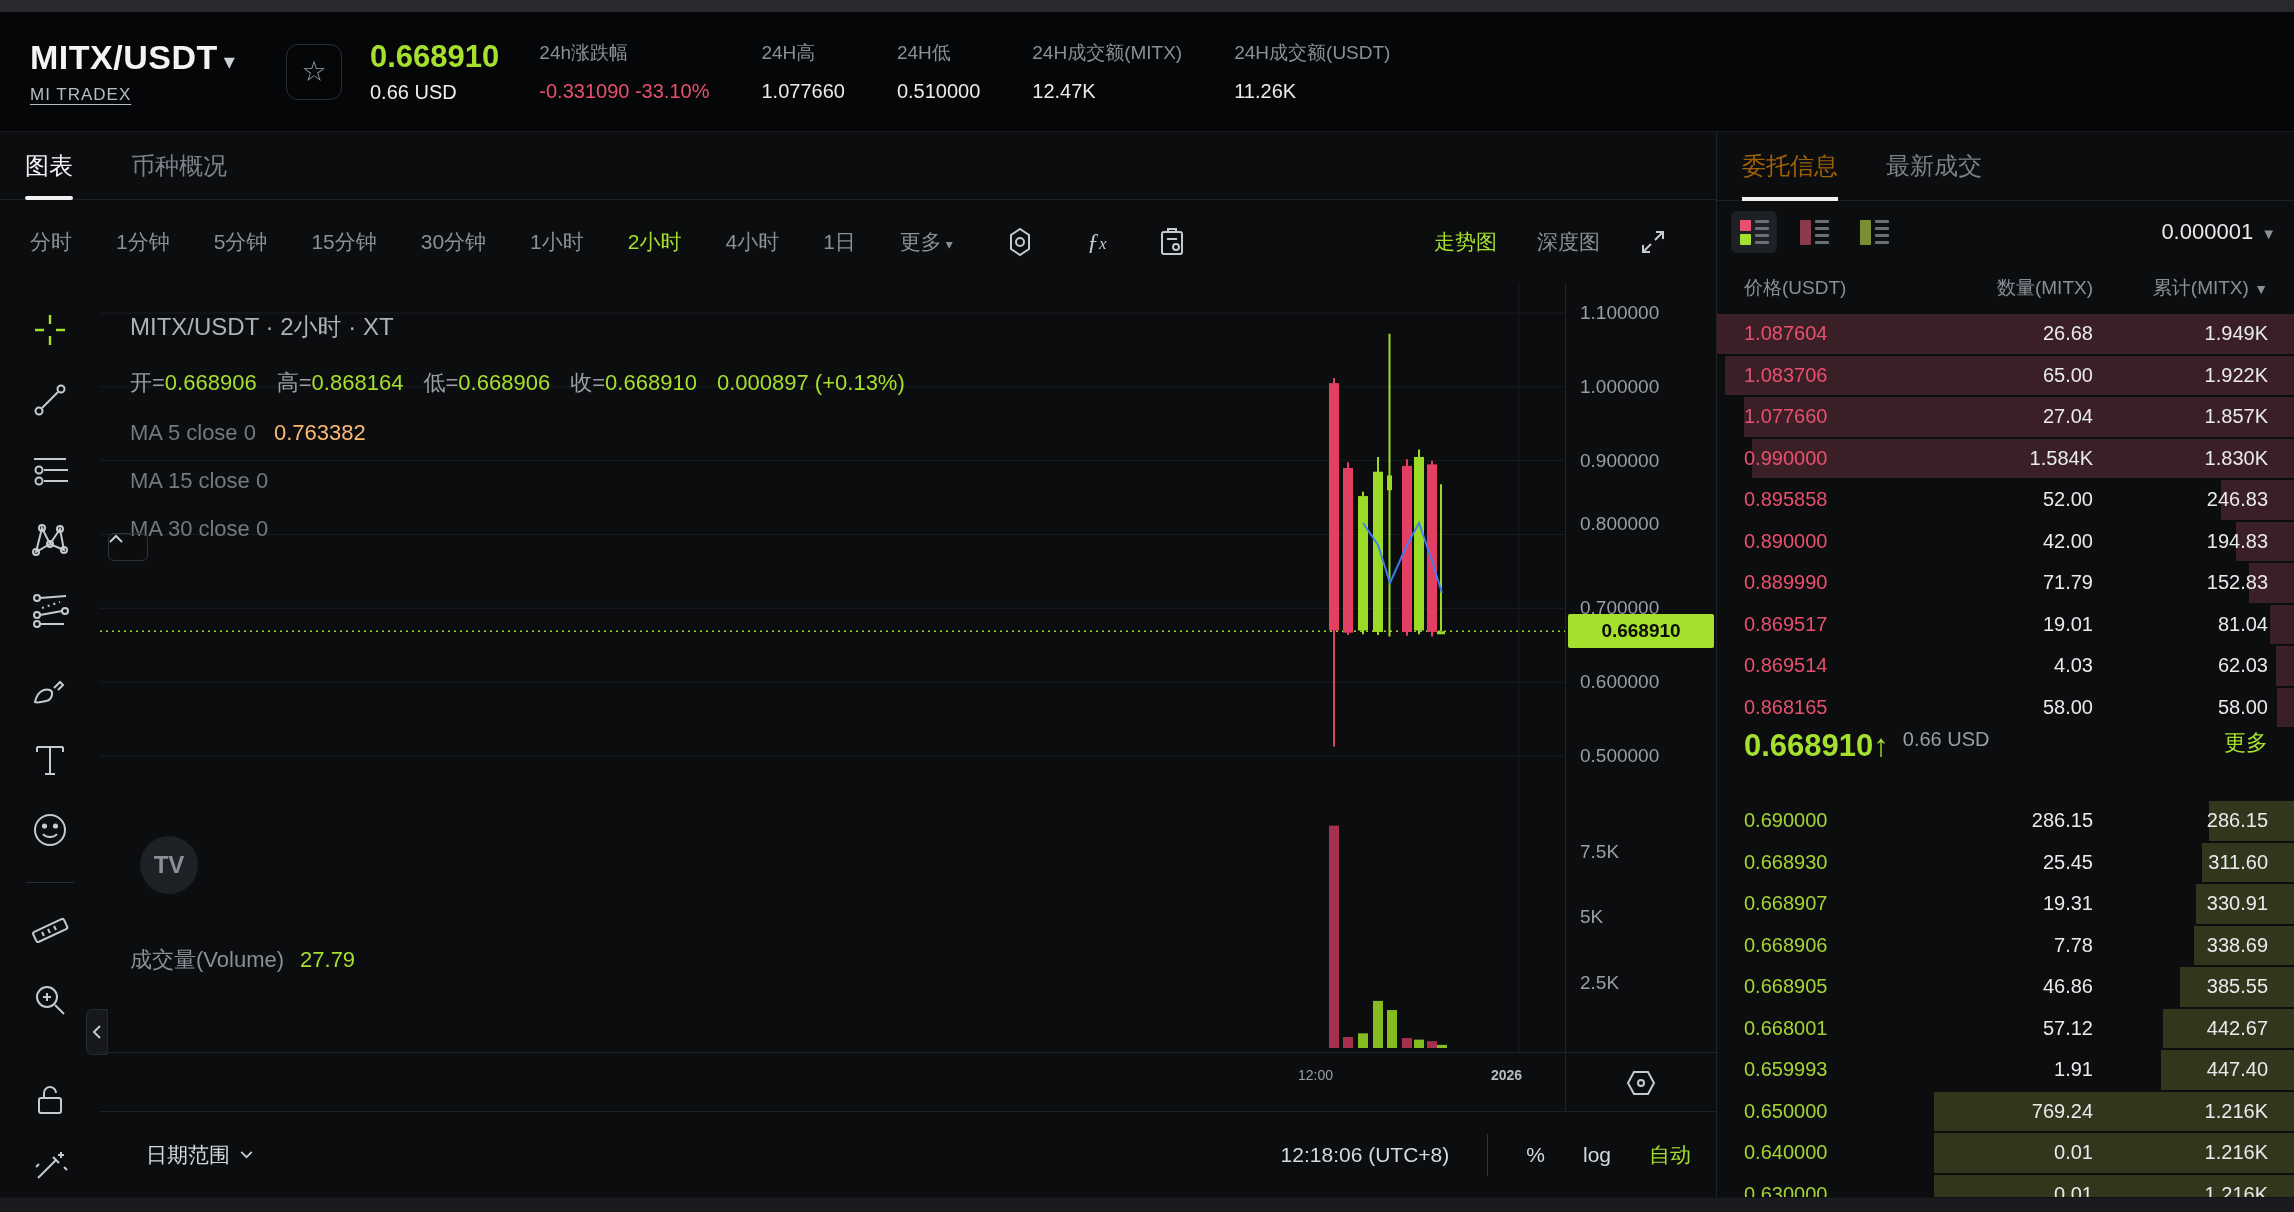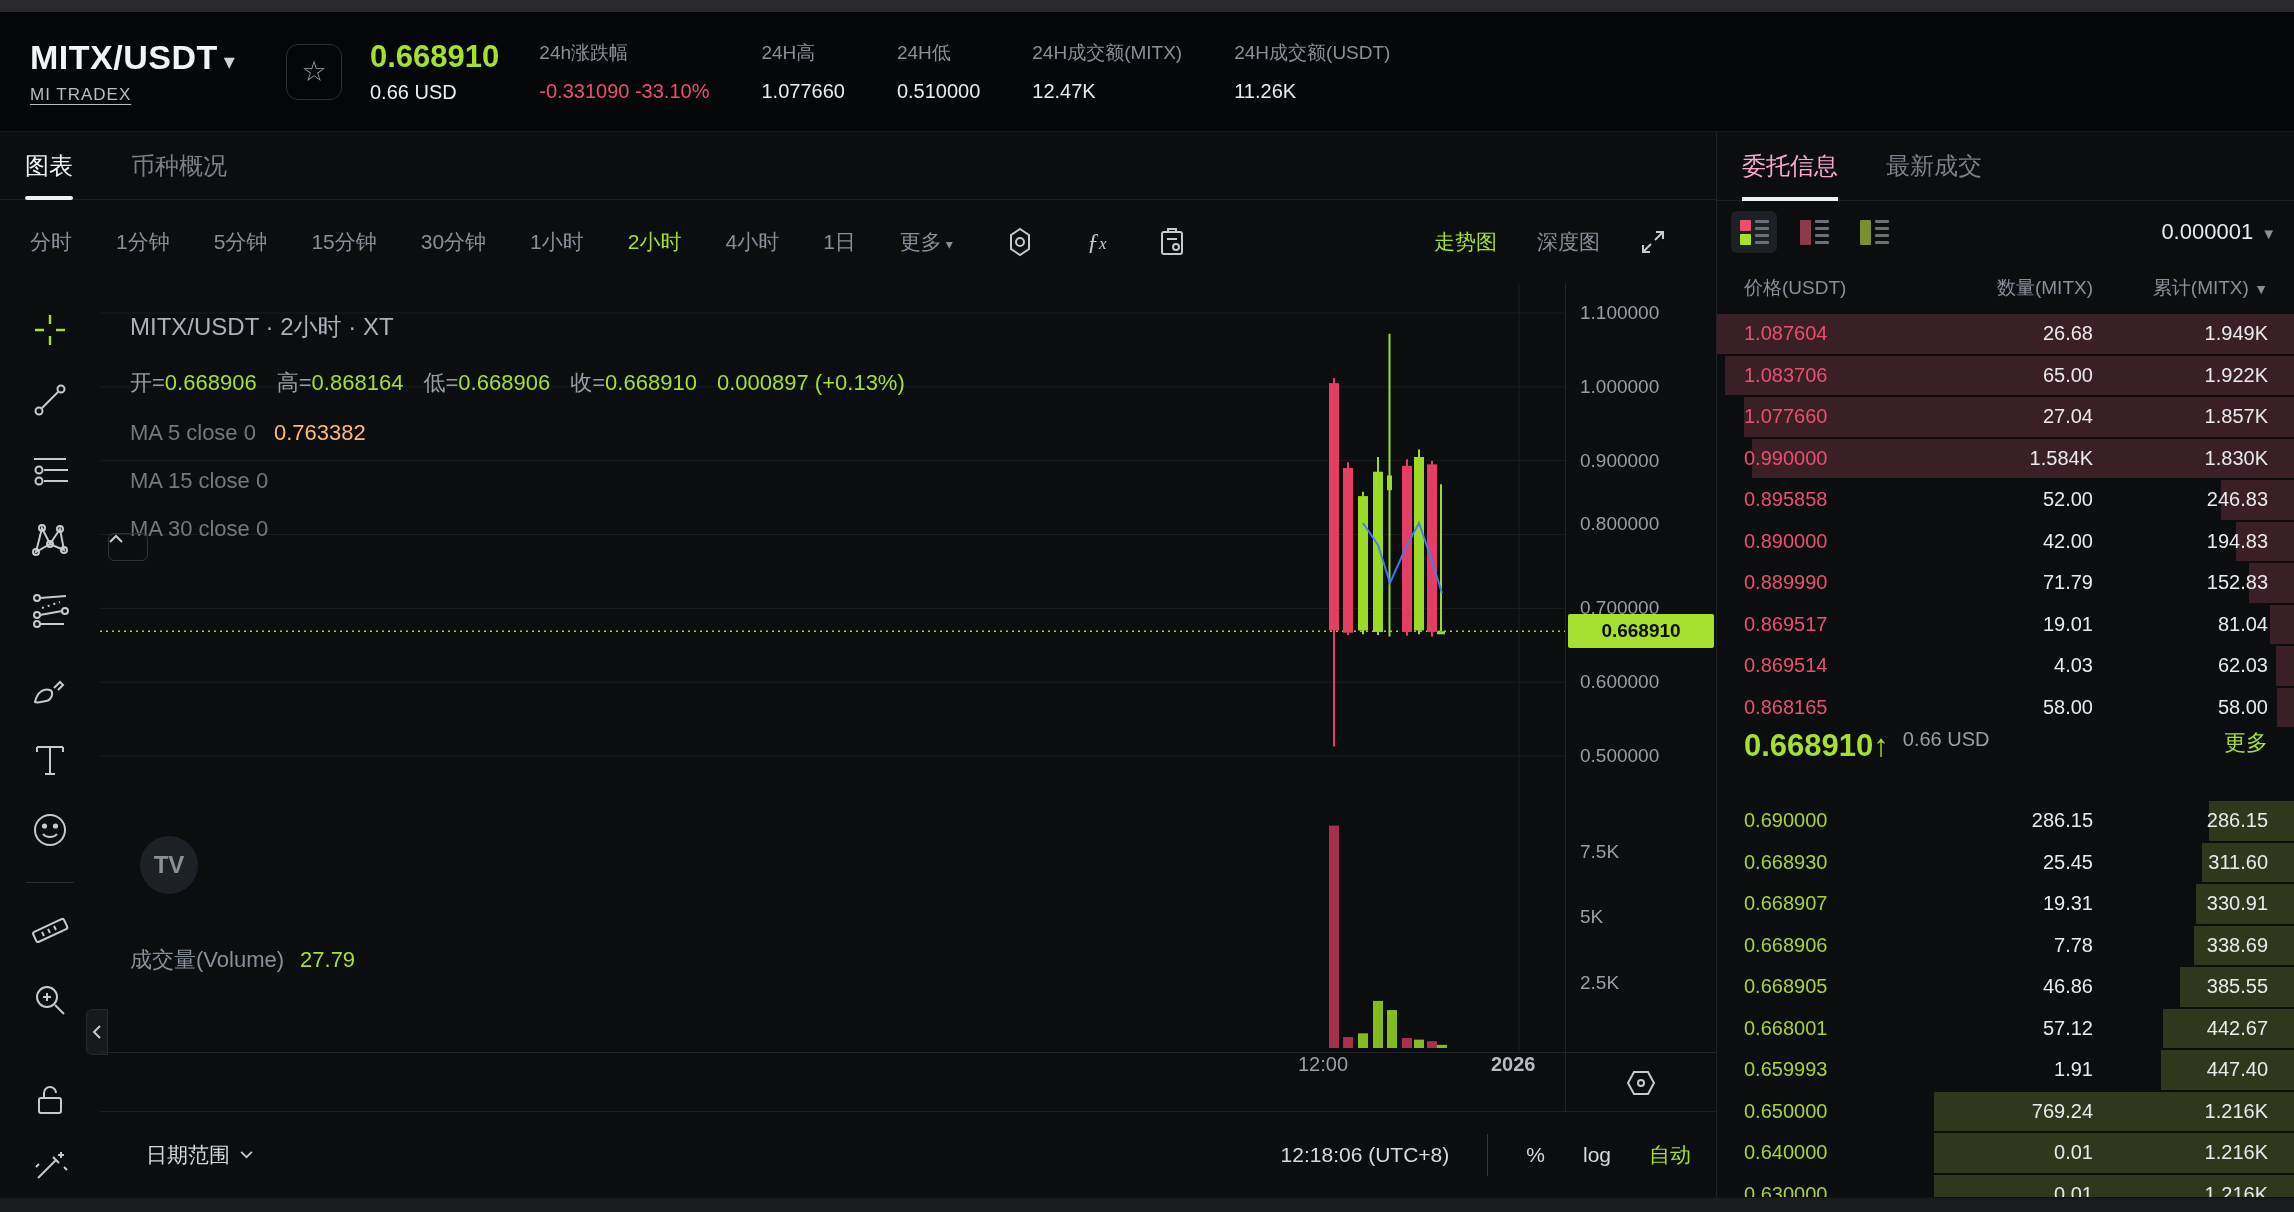--- a/index.html
+++ b/index.html
@@ -75,40 +75,40 @@
   #vol-legend .vv { color:#a5e02e; margin-left:16px; }
 
   
   #price-scale { left:1565px; top:151px; width:151px; height:769px; border-left:1px solid #202327; }
   .ps-label { position:absolute; left:14px; font-size:19px; color:#9b9ea6; }
   #price-tag { position:absolute; left:2px; width:146px; height:34px; background:#a5e02e; color:#0a0c00;
     font-size:19px; font-weight:bold; display:flex; align-items:center; justify-content:center; border-radius:2px;}
 
   
   #time-axis { left:100px; top:920px; width:1616px; height:59px; border-top:1px solid #202327; }
-  .ta-label { position:absolute; top:0; font-size:20px; color:#9b9ea6; }
+  .ta-label { position:absolute; top:14px; font-size:14px; color:#9b9ea6; }
   #ta-year { font-weight:bold; color:#b8bcc2; }
   #axis-corner { position:absolute; left:1465px; top:0; width:151px; height:59px; border-left:1px solid #202327;
     display:flex; align-items:center; justify-content:center; }
 
   
   #bottom-bar { left:100px; top:979px; width:1616px; height:86px; border-top:1px solid #1c1f24;
     display:flex; align-items:center; font-size:21px; color:#d6d9dd; }
   #date-range { margin-left:46px; display:flex; align-items:center; gap:10px;}
   #bb-right { position:absolute; right:25px; display:flex; align-items:center; gap:38px;}
   #bb-divider { width:1px; height:42px; background:#33373d; }
   .lime { color:#a5e02e !important; }
 
   #page-strip { left:0; top:1197px; width:2294px; height:15px; background:#191b1f; border-top:1px solid #101214;}
 
   
   #panel { left:1716px; top:132px; width:578px; height:1080px; background:#0b0d0f; border-left:1px solid #202327; }
   #panel-tabs { display:flex; align-items:center; height:69px; border-bottom:1px solid #1c1f24; }
   .ptab { font-size:24px; color:#7c818a; margin-left:25px; height:69px; display:flex; align-items:center; position:relative;}
-  .ptab.active { color:#f9a8d4; }
+  .ptab.active { color:#a16207; }
   .ptab.active:after { content:""; position:absolute; left:0; bottom:0; width:100%; height:4px; background:#f0f1f3;}
   .ptab + .ptab { margin-left:48px; }
   #panel-controls { height:62px; display:flex; align-items:center; position:relative; }
   .ob-style { width:46px; height:42px; border-radius:6px; margin-left:14px; display:flex; align-items:center; justify-content:center; gap:4px;}
   .ob-style.active { background:#1d2025; }
   .ob-style .colcol { display:flex; flex-direction:column; gap:3px; }
   .ob-style .sq { width:11px; height:11px; border-radius:1px;}
   .ob-style .bar { width:11px; height:25px; border-radius:1px;}
   .ob-style .dashes { display:flex; flex-direction:column; gap:4px;}
   .ob-style .dash { width:14px; height:3px; background:#6b7077; border-radius:1px;}

